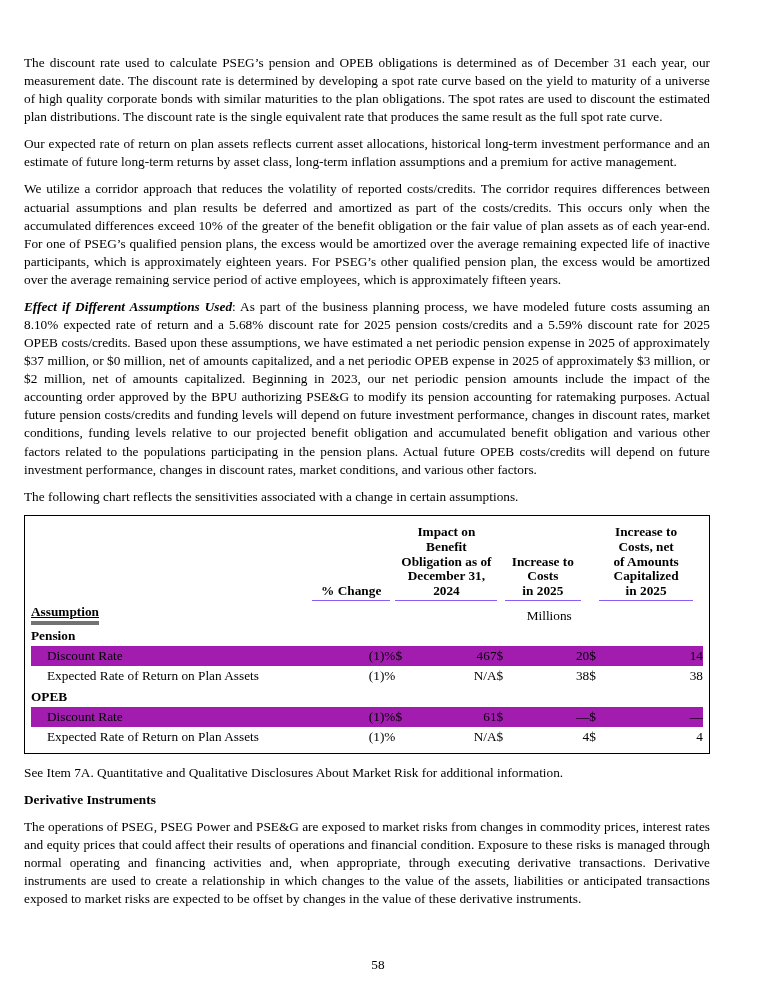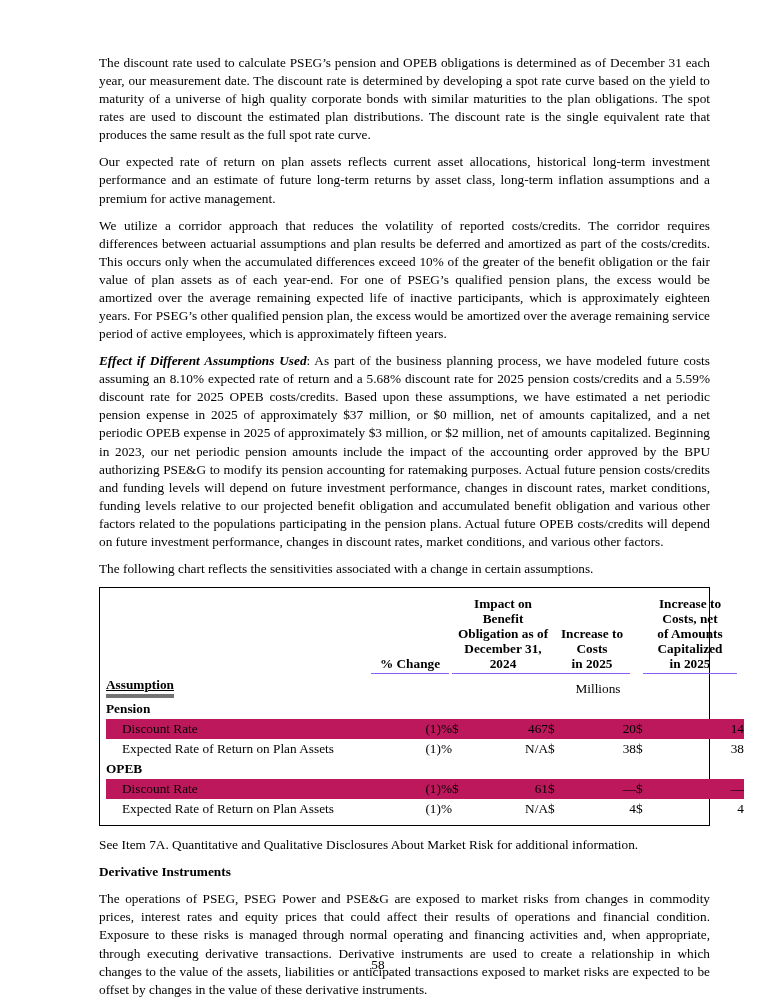--- a/index.html
+++ b/index.html
@@ -7,21 +7,21 @@
   body {
     width: 768px;
     height: 1000px;
     position: relative;
     font-family: "Liberation Serif", "DejaVu Serif", serif;
     font-size: 13.3px;
     line-height: 1.36;
     color: #000;
     overflow: hidden;
   }
-  .page { padding: 54px 58px 0 76px; margin-left: 23px; }
+  .page { padding: 54px 58px 0 24px; }
   p.body-para { text-align: justify; margin-bottom: 9px; }
   .lead { font-weight: bold; font-style: italic; }
   .section-heading { font-weight: bold; margin-bottom: 9px; }
 
   
   .table-box {
     border: 1px solid #000;
     margin: 3px 0 10px 0;
     padding: 8px 6px 6px 6px;
   }
@@ -51,21 +51,21 @@
     display: inline-block;
     border-bottom: 4px solid #737373;
     text-decoration: underline;
   }
   .millions { text-align: center; }
   .c-label.section { font-weight: bold; }
   .c-label.indent { padding-left: 16px; }
   .c-change { text-align: right; padding-right: 12px; }
   .c-cur { text-align: left; padding-left: 4px; }
   .c-val { text-align: right; padding-right: 6px; }
-  tr.shaded td { background: #be185d; }
+  tr.shaded td { background: #a21caf; }
 
   .page-number {
     position: absolute;
     left: 0; right: 12px;
     bottom: 26px;
     text-align: center;
   }
 </style>
 </head>
 <body>

